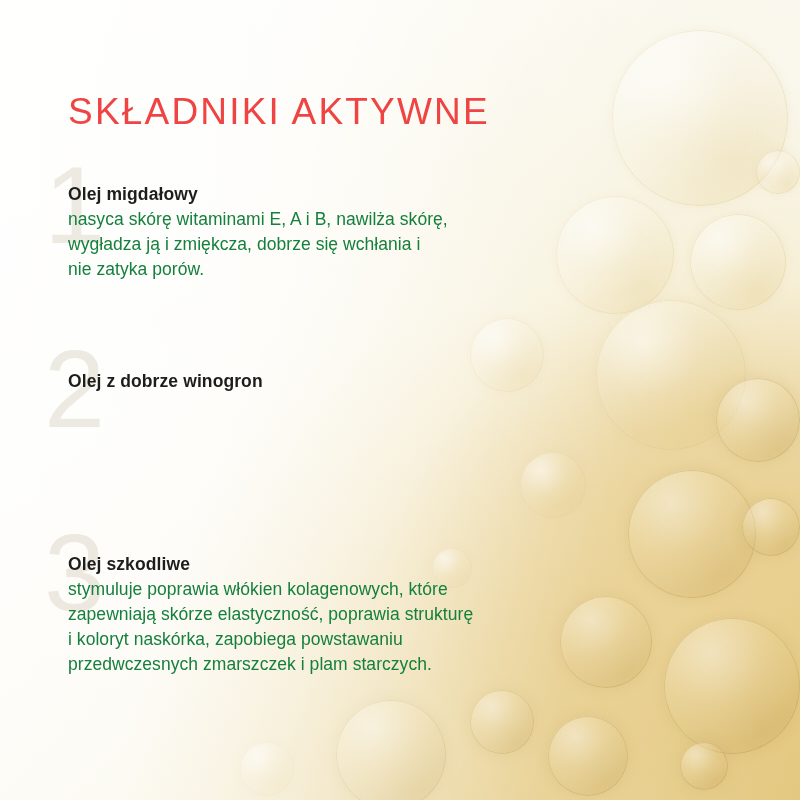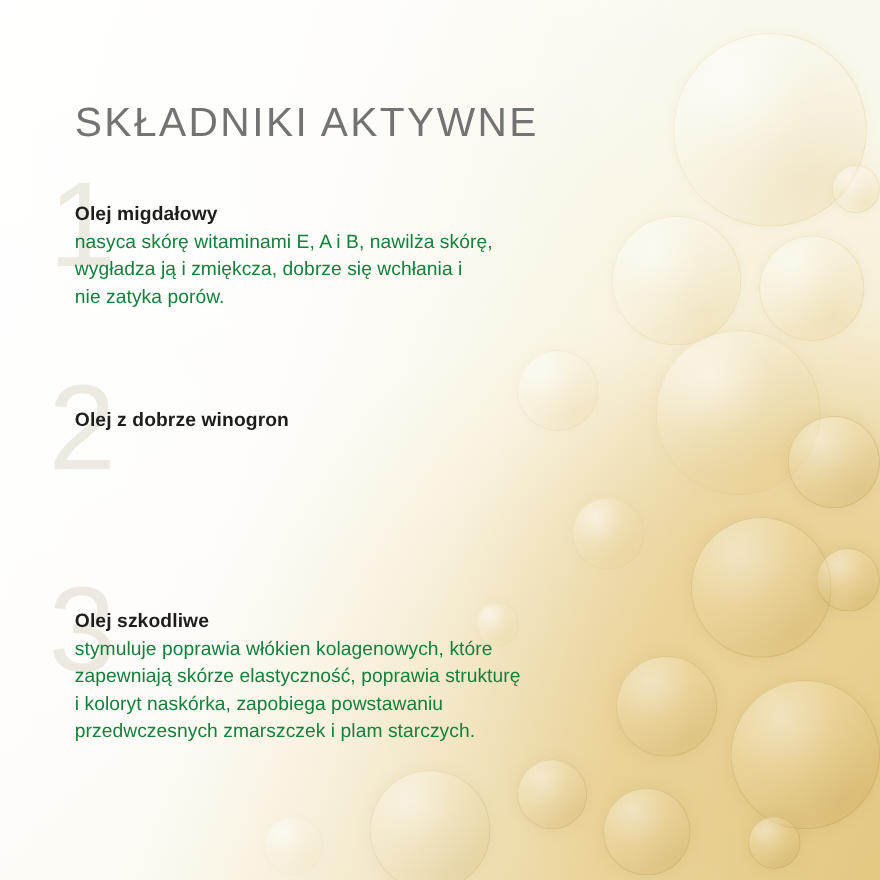--- a/index.html
+++ b/index.html
@@ -69,21 +69,21 @@
     position: absolute;
     inset: 0;
   }
   .page-title {
     position: absolute;
     left: 68px;
     top: 66px;
     font-size: 37px;
     letter-spacing: 2.2px;
     font-weight: 400;
-    color: #737373;
+    color: #ef4444;
     white-space: nowrap;
   }
   .section {
     position: absolute;
     left: 68px;
     width: 600px;
   }
   .section-title {
     font-size: 17.5px;
     font-weight: 700;

